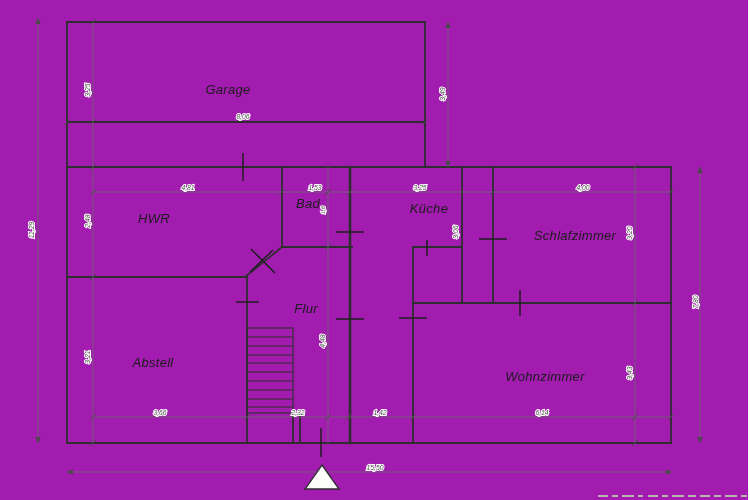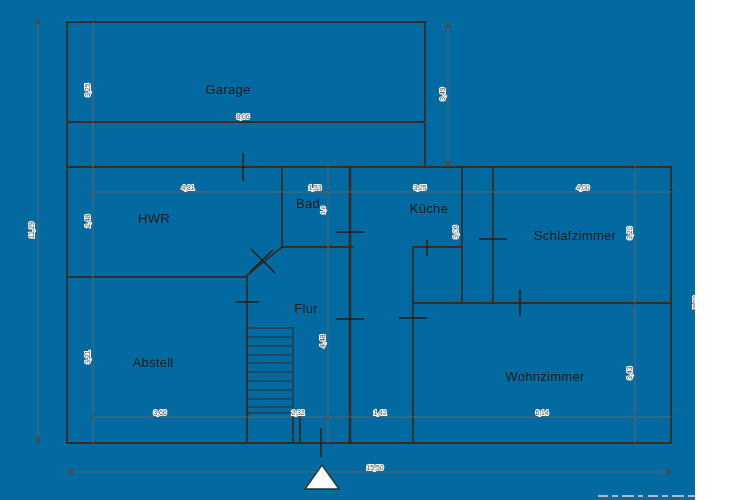--- a/index.html
+++ b/index.html
@@ -1,17 +1,17 @@
 <!DOCTYPE html>
 <html><head>
 <meta charset="utf-8">
 <style>
   html,body{margin:0;padding:0;background:#ffffff;}
-  .page{position:relative;width:695px;height:500px;background:#0369a1;overflow:hidden;
-        font-family:"Liberation Sans", sans-serif;}
+  .page{position:relative;width:748px;height:500px;background:#a21caf;overflow:hidden;
+        font-family:"Liberation Sans", sans-serif;font-style:italic;}
   svg{display:block;}
   .wall{stroke:#2e2e2e;stroke-width:1.8;fill:none;stroke-linecap:square;}
   .wallthick{stroke:#2e2e2e;stroke-width:2.6;fill:none;stroke-linecap:square;}
   .dim{stroke:#6b6b6b;stroke-width:0.8;fill:none;}
   .tick{stroke:#4a4a4a;stroke-width:1;fill:none;}
   .door{stroke:#1f1f1f;stroke-width:1.5;fill:none;}
   .stair{stroke:#2e2e2e;stroke-width:1.1;fill:none;}
   .roomlabel{font-size:13px;fill:#1c1c1c;letter-spacing:0.3px;}
   .dimlabel{font-size:6.8px;fill:#4f4f4f;paint-order:stroke;stroke:#fdfdfc;stroke-width:2px;}
   .dimlabel-sm{font-size:5.6px;fill:#4f4f4f;paint-order:stroke;stroke:#fdfdfc;stroke-width:2px;}

